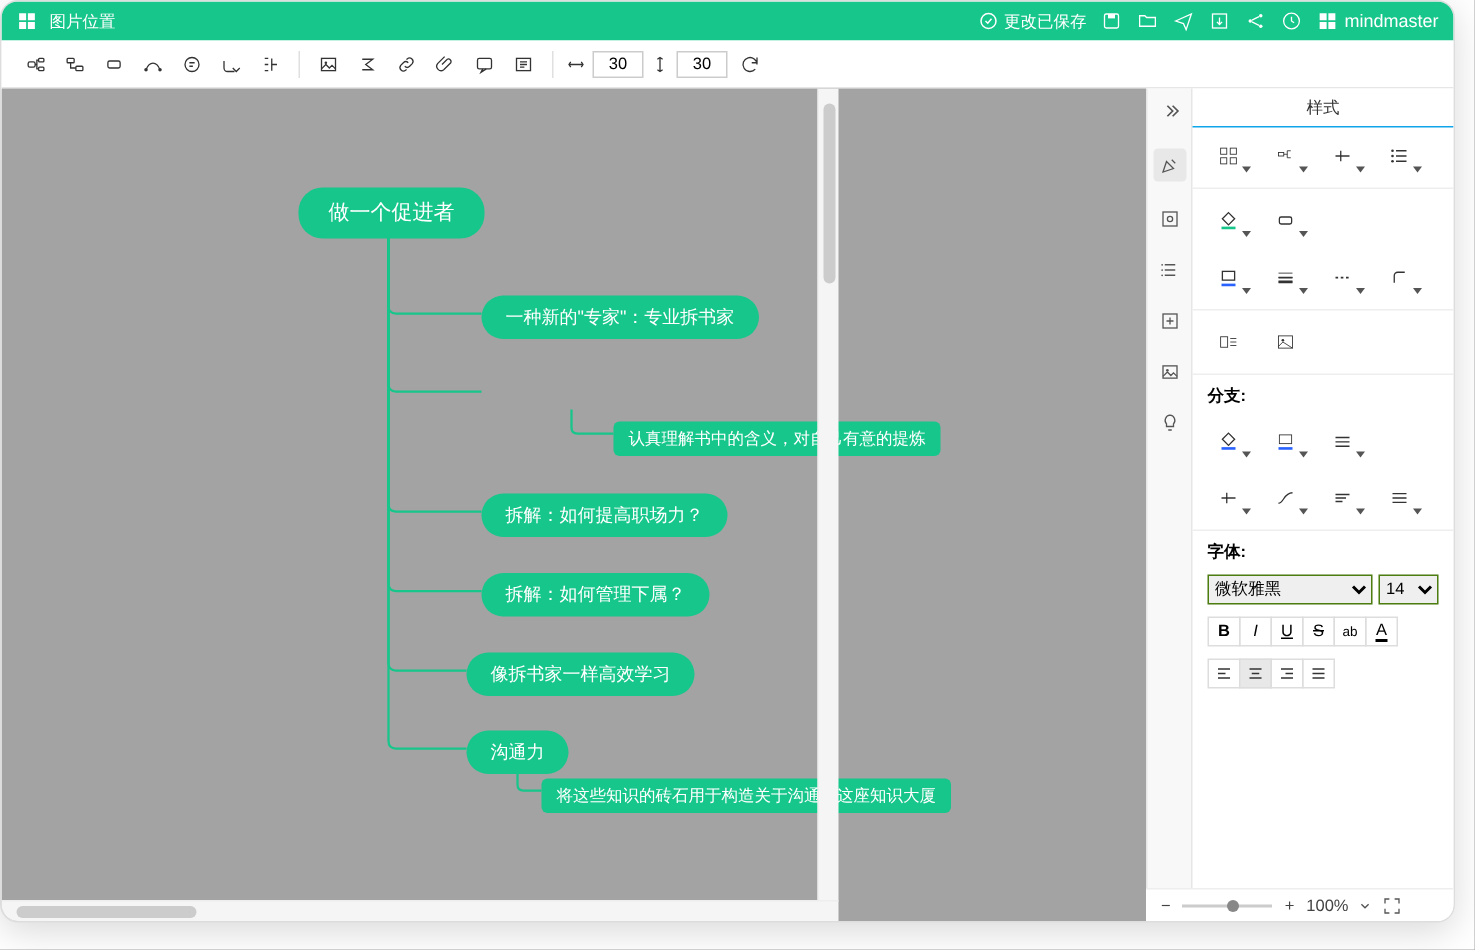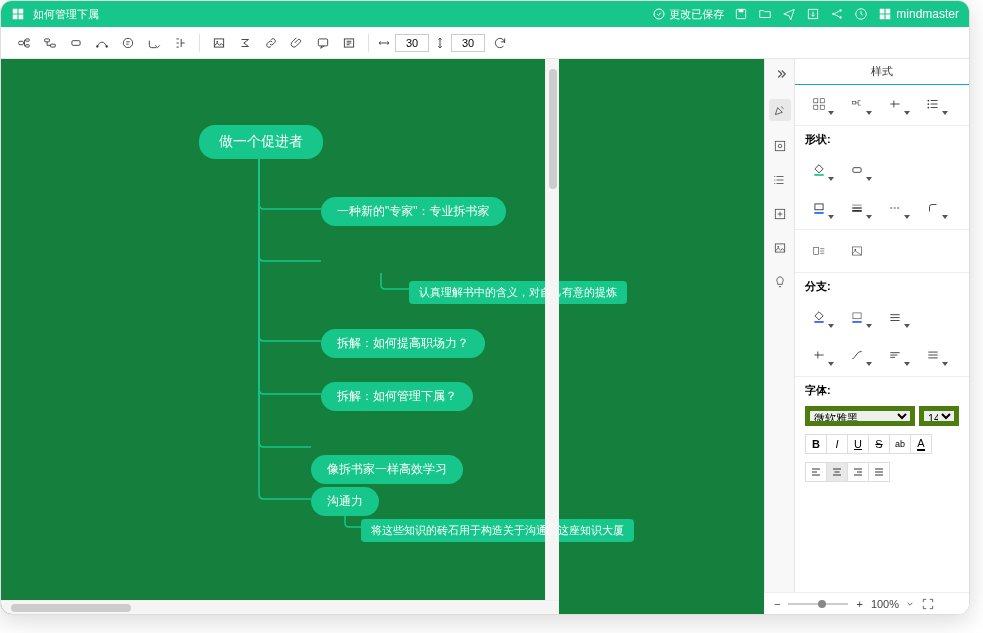--- a/index.html
+++ b/index.html
@@ -17,21 +17,21 @@
 
 
 .toolbar { height: 32px; background: #fff; border-bottom: 1px solid #e6e6e6; display: flex; align-items: center; padding: 0 12px; gap: 4px; }
 .toolbar .tbtn { width: 22px; height: 22px; display: flex; align-items: center; justify-content: center; color: #333; cursor: pointer; }
 .toolbar .sep { width: 1px; height: 18px; background: #e0e0e0; margin: 0 4px; }
 .toolbar .dim { display: flex; align-items: center; font-size: 11px; gap: 4px; }
 .toolbar .dim input { width: 34px; height: 18px; border: 1px solid #ccc; font-size: 11px; text-align: center; }
 
 
 .main { position: absolute; top: 58px; left: 0; right: 0; bottom: 0; display: flex; }
-.canvas { flex: 1; position: relative; background: #15803d; overflow: hidden; }
+.canvas { flex: 1; position: relative; background: #a3a3a3; overflow: hidden; }
 
 
 .node { position: absolute; background: #16c68a; color: #fff; border-radius: 16px; font-size: 12px; padding: 6px 16px; white-space: nowrap; }
 .node.root { font-size: 14px; padding: 8px 20px; }
 .node.sub { background: #16c68a; font-size: 11px; border-radius: 4px; padding: 4px 10px; }
 .connector { position: absolute; stroke: #16c68a; stroke-width: 1.5; fill: none; }
 
 
 .rail { width: 30px; background: #f8f8f8; border-left: 1px solid #e6e6e6; display: flex; flex-direction: column; align-items: center; padding-top: 6px; gap: 16px; }
 .rail .ricon { width: 18px; height: 18px; color: #555; cursor: pointer; display:flex; align-items:center; justify-content:center; }
@@ -39,21 +39,21 @@
 
 
 .panel { width: 175px; background: #fff; border-left: 1px solid #e6e6e6; font-size: 11px; display: flex; flex-direction: column; }
 .panel .phead { height: 26px; border-bottom: 1px solid #0ea5e9; display: flex; align-items: center; justify-content: center; font-size: 11px; color: #333; }
 .panel .prow { display: flex; gap: 10px; padding: 8px 10px; align-items: center; }
 .panel .prow .ico { width: 28px; height: 22px; border: 1px solid transparent; display: flex; align-items: center; justify-content: center; cursor: pointer; position: relative; }
 .panel .prow .ico .caret { position: absolute; right: -2px; bottom: -1px; width: 0; height: 0; border-left: 3px solid transparent; border-right: 3px solid transparent; border-top: 4px solid #555; }
 .panel .psec { padding: 4px 10px; font-weight: bold; font-size: 11px; }
 .panel .divider { height: 1px; background: #eee; margin: 2px 0; }
 .panel .fontrow { display: flex; gap: 4px; padding: 4px 10px; }
-.panel .fontrow select, .panel .fontrow input { font-size: 11px; border: 5px solid #4d7c0f; height: 20px; }
+.panel .fontrow select, .panel .fontrow input { font-size: 11px; border: 1px solid #4d7c0f; height: 20px; }
 .panel .btngrid { display: flex; gap: 0; padding: 4px 10px; }
 .panel .btngrid .b { width: 22px; height: 20px; border: 1px solid #ddd; display: flex; align-items: center; justify-content: center; font-size: 11px; cursor: pointer; margin-left: -1px; }
 .panel .btngrid .b:first-child { margin-left: 0; }
 .panel .btngrid .b.active { background: #e8e8e8; }
 .panel .chk { padding: 6px 10px; display: flex; align-items: center; gap: 4px; font-size: 10px; color: #333; }
 
 
 .status-bar { position: absolute; bottom: 0; right: 0; height: 22px; display: flex; align-items: center; gap: 8px; padding: 0 10px; font-size: 11px; color: #444; background:#fff; border-top:1px solid #eee; width:205px; }
 .status-bar .slider { width: 60px; height: 2px; background: #ccc; position: relative; }
 .status-bar .slider .thumb { position: absolute; left: 50%; top: -3px; width: 8px; height: 8px; background: #888; border-radius: 50%; }
@@ -68,21 +68,21 @@
 </style>
 </head>
 <body>
 
 <div class="frame">
 
   <div class="topbar">
     <svg class="logo" viewBox="0 0 24 24">
         <path fill="#fff" d="M3 3h8v8H3zM13 3h8v8h-8zM3 13h8v8H3zM13 13h8v8h-8z"></path>
       </svg>
-    <span class="title">如何管理下属</span>
+    <span class="title">图片位置</span>
     <div class="status">
       <svg width="12" height="12" viewBox="0 0 24 24">
           <circle cx="12" cy="12" r="10" fill="none" stroke="#fff" stroke-width="2"></circle>
           <path d="M8 12l3 3 5-6" fill="none" stroke="#fff" stroke-width="2"></path>
         </svg>
       <span>更改已保存</span>
     </div>
     <div class="ticons">
       <svg class="ic" viewBox="0 0 24 24">
           <rect x="4" y="4" width="16" height="16" rx="2" fill="none" stroke="#fff" stroke-width="1.5"></rect>
@@ -235,21 +235,21 @@
       <div class="node root" style="left:198px;top:66px;"><span>做一个促进者</span></div>
 
       <div class="node" style="left:320px;top:138px;"><span>一种新的"专家"：专业拆书家</span></div>
 
       <div class="node sub" style="left:408px;top:222px;"><span>认真理解书中的含义，对自己有意的提炼</span></div>
 
       <div class="node" style="left:320px;top:270px;"><span>拆解：如何提高职场力？</span></div>
 
       <div class="node" style="left:320px;top:323px;"><span>拆解：如何管理下属？</span></div>
 
-      <div class="node" style="left:310px;top:376px;margin-top:20px;"><span>像拆书家一样高效学习</span></div>
+      <div class="node" style="left:310px;top:376px;"><span>像拆书家一样高效学习</span></div>
 
       <div class="node" style="left:310px;top:428px;"><span>沟通力</span></div>
       <div class="node sub" style="left:360px;top:460px;"><span>将这些知识的砖石用于构造关于沟通力这座知识大厦</span></div>
 
       <div class="hscroll">
           <div class="thumb"></div>
         </div>
       <div class="vscroll">
           <div class="thumb"></div>
         </div>
@@ -330,21 +330,20 @@
             <svg class="ic" viewBox="0 0 24 24">
               <path d="M8 6h12M8 12h12M8 18h12" stroke="#333" stroke-width="1.5"></path>
               <circle cx="4" cy="6" r="1.5" fill="#333"></circle>
               <circle cx="4" cy="12" r="1.5" fill="#333"></circle>
               <circle cx="4" cy="18" r="1.5" fill="#333"></circle>
             </svg>
             <div class="caret"></div>
           </div>
       </div>
       <div class="divider"></div>
-      <div class="psec">形状:</div>
       <div class="prow">
         <div class="ico">
             <svg class="ic" viewBox="0 0 24 24">
               <path d="M12 3l7 7-7 7-7-7z" fill="none" stroke="#333" stroke-width="1.5"></path>
               <rect x="4" y="19" width="16" height="3" fill="#16c68a"></rect>
             </svg>
             <div class="caret"></div>
           </div>
         <div class="ico">
             <svg class="ic" viewBox="0 0 24 24">

